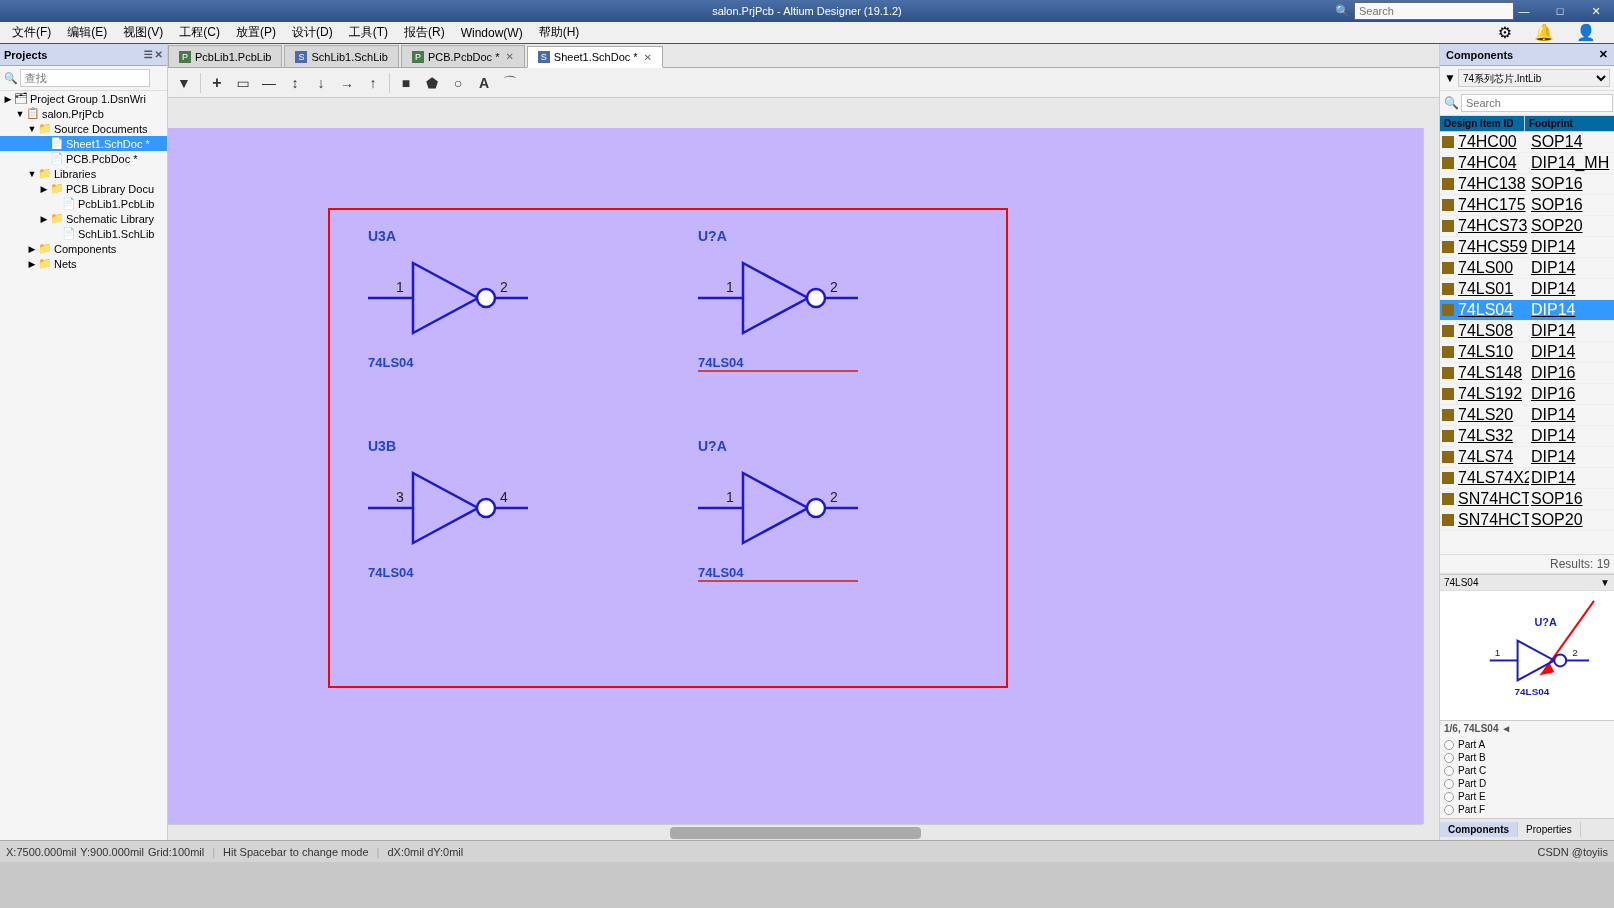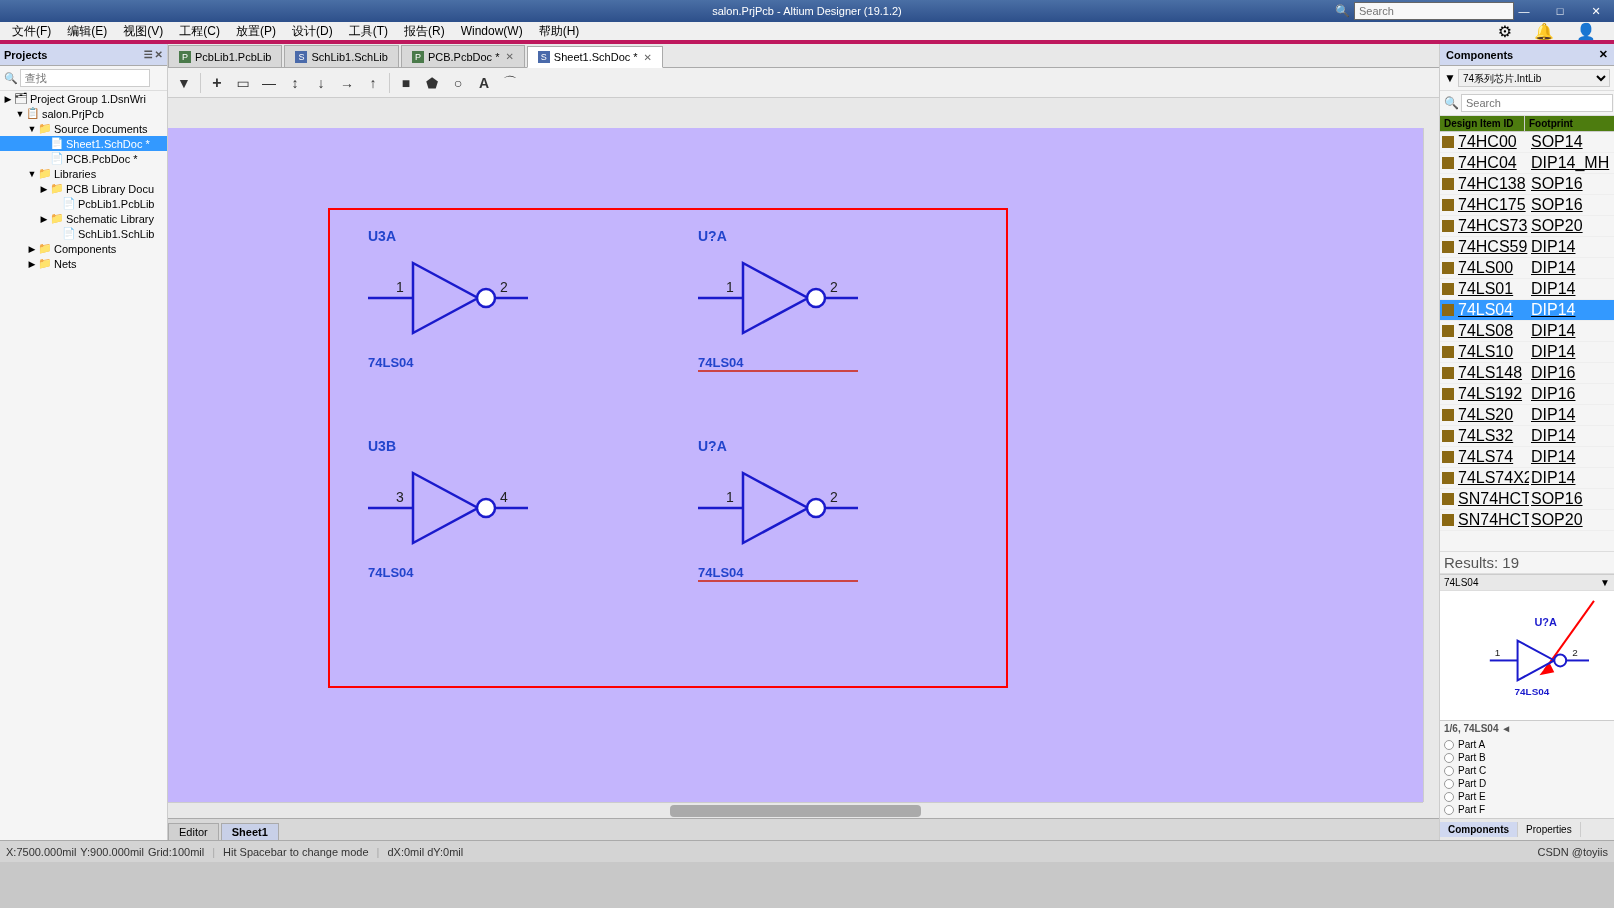--- a/index.html
+++ b/index.html
@@ -32,21 +32,21 @@
       font-size: 11px;
       cursor: pointer;
     }
 
     
     #menu-bar {
       height: 22px;
       background: #f0f0f0;
       display: flex;
       align-items: center;
-      border-bottom: 4px solid #be185d;
+      border-bottom: 1px solid #be185d;
       font-size: 12px;
       padding: 0 4px;
     }
     #menu-bar span {
       padding: 2px 8px;
       cursor: pointer;
     }
 
     
     #tab-bar {
@@ -269,21 +269,21 @@
     }
     #comp-search input {
       flex: 1;
       height: 18px;
       font-size: 11px;
       border: 1px solid #ccc;
       padding: 0 4px;
     }
     #comp-table-header {
       display: flex;
-      background: #4d7c0f;
+      background: #0369a1;
       border-bottom: 1px solid #ccc;
       font-size: 10px;
       font-weight: bold;
     }
     #comp-table-header .col-id { width: 85px; padding: 2px 4px; border-right: 1px solid #ccc; }
     #comp-table-header .col-fp { flex: 1; padding: 2px 4px; }
     #comp-list {
       flex: 1;
       overflow-y: auto;
       font-size: 16px;
@@ -300,24 +300,25 @@
       width: 12px;
       height: 12px;
       margin: 1px 2px;
       background: #8b6914;
       flex-shrink: 0;
     }
     .comp-row .col-id { width: 73px; padding: 1px 2px; overflow: hidden; }
     .comp-row .col-fp { flex: 1; padding: 1px 2px; overflow: hidden; }
     #results-bar {
       padding: 2px 4px;
-      font-size: 15px;
+      font-size: 12px;
       color: #555;
       border-top: 1px solid #ddd;
       border-bottom: 1px solid #ddd;
+      text-align: right;
     }
     #comp-detail {
       border-top: 1px solid #ccc;
     }
     #comp-detail-header {
       padding: 2px 4px;
       display: flex;
       align-items: center;
       justify-content: space-between;
       font-size: 10px;
@@ -705,24 +706,20 @@
 
         </div>
       </div>
 
       <div id="v-scrollbar"></div>
       <div id="h-scrollbar">
         <div style="position:absolute; left:40%; top:2px; width:20%; height:12px; background:#aaa; border-radius:4px;"></div>
       </div>
     </div>
 
-    <div id="editor-tabs">
-      <div class="editor-tab">Editor</div>
-      <div class="editor-tab active">Sheet1</div>
-    </div>
 
   </div>
 
   <div id="right-panel">
     <div id="right-panel-header">
       <span>Components</span>
       <span>✕</span>
     </div>
     <div id="filter-row">
       <span>▼</span>

